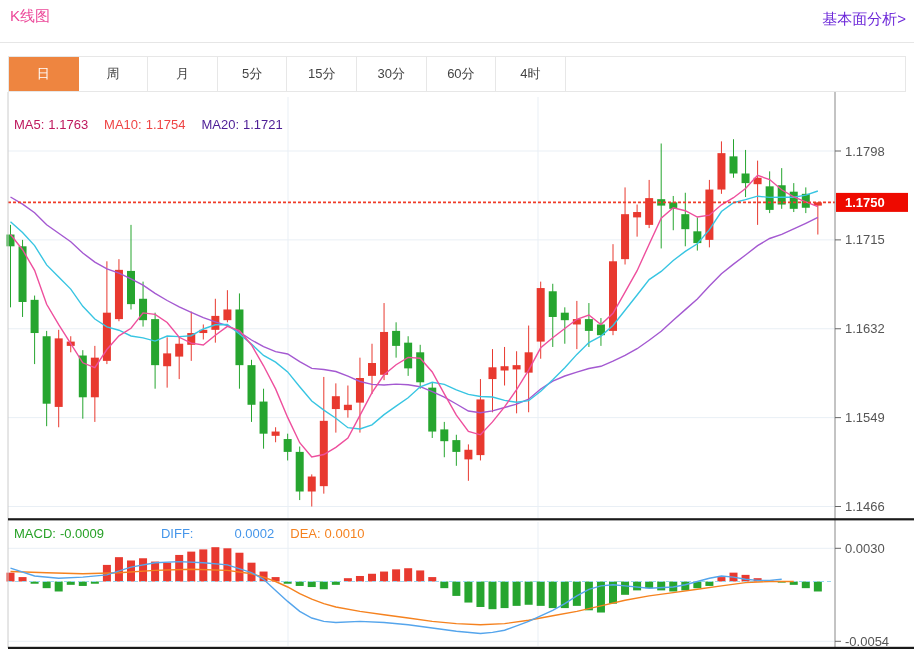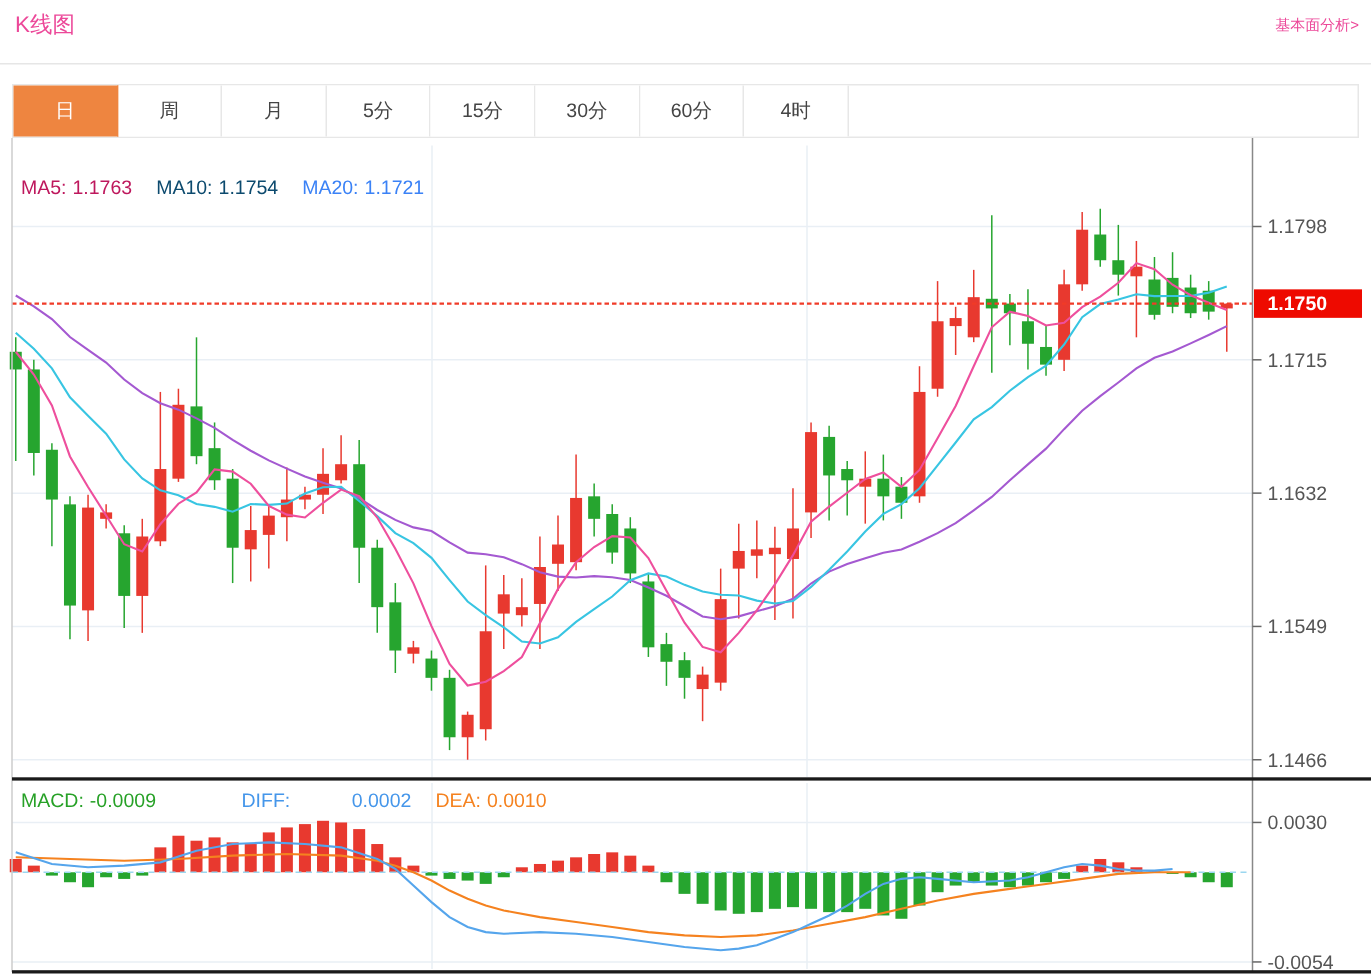--- a/index.html
+++ b/index.html
@@ -1,31 +1,31 @@
 <!DOCTYPE html>
 <html><head>
 <meta charset="utf-8">
 <style>
   html,body{margin:0;padding:0;background:#fff;}
   body{width:914px;height:650px;overflow:hidden;font-family:"Liberation Sans",sans-serif;}
   .page{position:relative;width:914px;height:650px;background:#fff;}
   #chart-svg{position:absolute;left:0;top:0;}
   .hdr-title{position:absolute;left:10px;top:7px;font-size:15px;font-weight:normal;color:#ec4899;}
-  .hdr-link{position:absolute;right:8px;top:10px;font-size:10px;color:#ec4899;cursor:pointer;}
+  .hdr-link{position:absolute;right:8px;top:10px;font-size:15px;color:#6d28d9;cursor:pointer;}
   .hr{position:absolute;left:0;top:42px;width:914px;height:1px;background:#e6e6e6;}
   .tabs{position:absolute;left:8px;top:56px;width:898px;height:36px;border:1px solid #e7e7e7;display:flex;background:#fff;box-sizing:border-box;}
   .tab{width:69.6px;height:100%;display:flex;align-items:center;justify-content:center;font-size:13px;color:#444;border-right:1px solid #e7e7e7;cursor:pointer;box-sizing:border-box;background:#fff;}
   .tab.active{background:#ee8540;color:#fff;border-color:#ee8540;}
   .legend-row{position:absolute;left:14px;font-size:13px;white-space:nowrap;z-index:3;}
   .ohlc-row{top:100px;}
   .ma-row{top:117px;}
   .macd-row{top:526px;}
   .lab{color:#3d3d3d;}
   .val{color:#f43b28;margin-left:3px;margin-right:14px;}
-  .ma5{color:#be185d;} .ma10{color:#0c4a6e;margin-top:24px;} .ma20{color:#3b82f6;text-align:center;}
+  .ma5{color:#be185d;} .ma10{color:#ef4444;margin-top:24px;} .ma20{color:#4c1d95;text-align:center;}
   .mval{margin-left:4px;margin-right:16px;}
   .macd-g{color:#27a127;} .macd-b{color:#4596ea;margin-left:41px;} .macd-o{color:#f5821f;margin-top:40px;}
 </style>
 </head>
 <body>
 
 <div class="page">
   <svg id="chart-svg" width="914" height="650">
       <line x1="8" x2="835" y1="151" y2="151" stroke="#e9eff5" stroke-width="1"></line>
       <line x1="8" x2="835" y1="239.875" y2="239.875" stroke="#e9eff5" stroke-width="1"></line>

